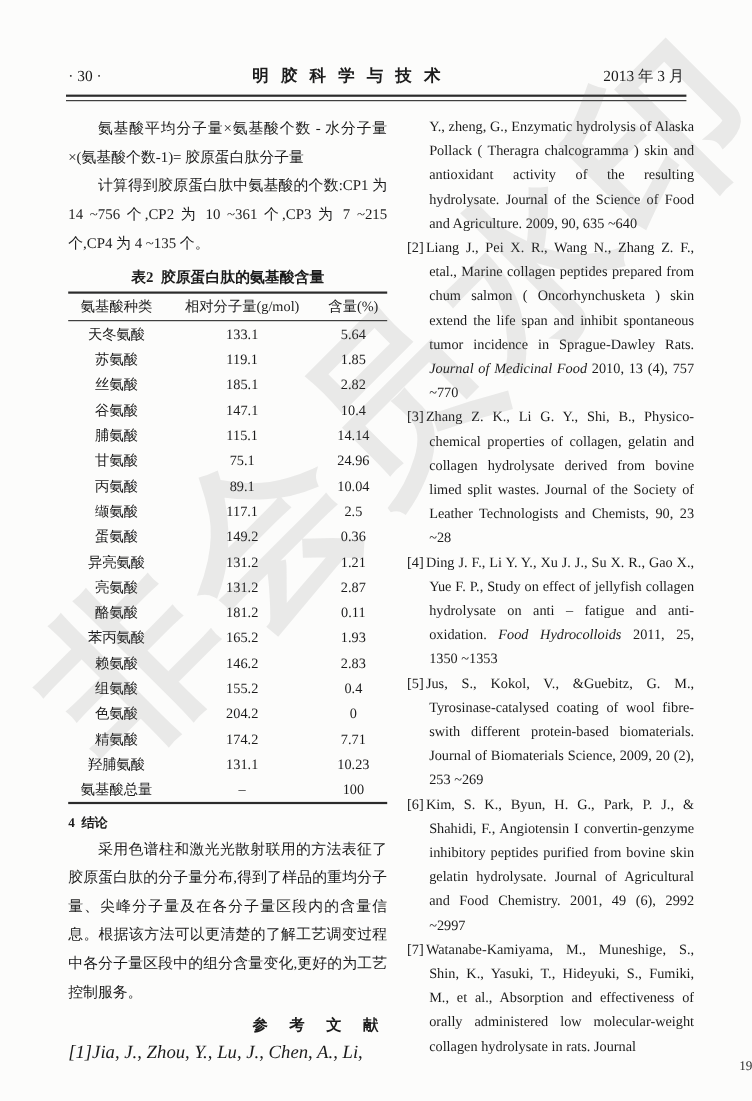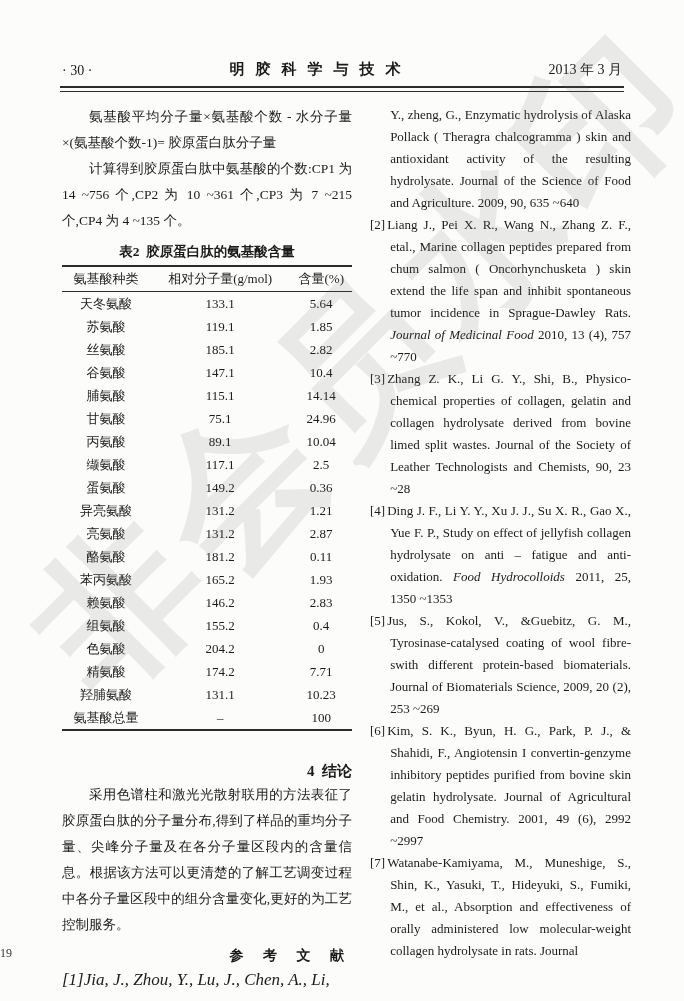--- a/index.html
+++ b/index.html
@@ -36,36 +36,36 @@
   }
   table.amino{width:100%;border-collapse:collapse;margin-top:2px;}
   table.amino th{
     font-weight:normal;font-size:13px;line-height:24px;padding:0;text-align:center;
     border-top:2px solid #2b2b2b;border-bottom:1px solid #2b2b2b;
   }
   table.amino td{
     font-size:13px;line-height:23px;padding:0;text-align:center;
   }
   table.amino tr:last-child td{border-bottom:2px solid #2b2b2b;}
-  .concl-heading{margin:29px 0 0 0;font-size:15px;font-weight:bold;line-height:22px;text-align:right;}
+  .concl-heading{margin:6px 0 0 0;font-size:12px;font-weight:bold;line-height:22px;}
   .refs-heading{
     margin:5px 0 0 0;text-align:right;font-weight:bold;font-size:14px;
     letter-spacing:8px;line-height:25px;
   }
   .ref1-line{margin:0;font-size:17px;line-height:24px;text-align:left;font-style:italic;}
   .refs-list{font-size:13px;line-height:22px;}
   .ref{
     text-align:justify;padding-left:1.55em;text-indent:-1.55em;margin:0;
   }
   .ref.cont{text-indent:0;}
   .ref .ref-label{padding-right:2px;}
   .ref em{font-style:italic;}
   .footer{
-    position:absolute;left:0;bottom:40px;width:100%;
-    text-align:left;font-size:12px;color:#333;z-index:2;
+    position:absolute;left:0;bottom:24px;width:100%;
+    text-align:right;font-size:12px;color:#333;z-index:2;
   }
 </style>
 </head>
 <body>
 
 <div class="page">
 
   <div class="watermark">非会员水印</div>
 
   <div class="header">

